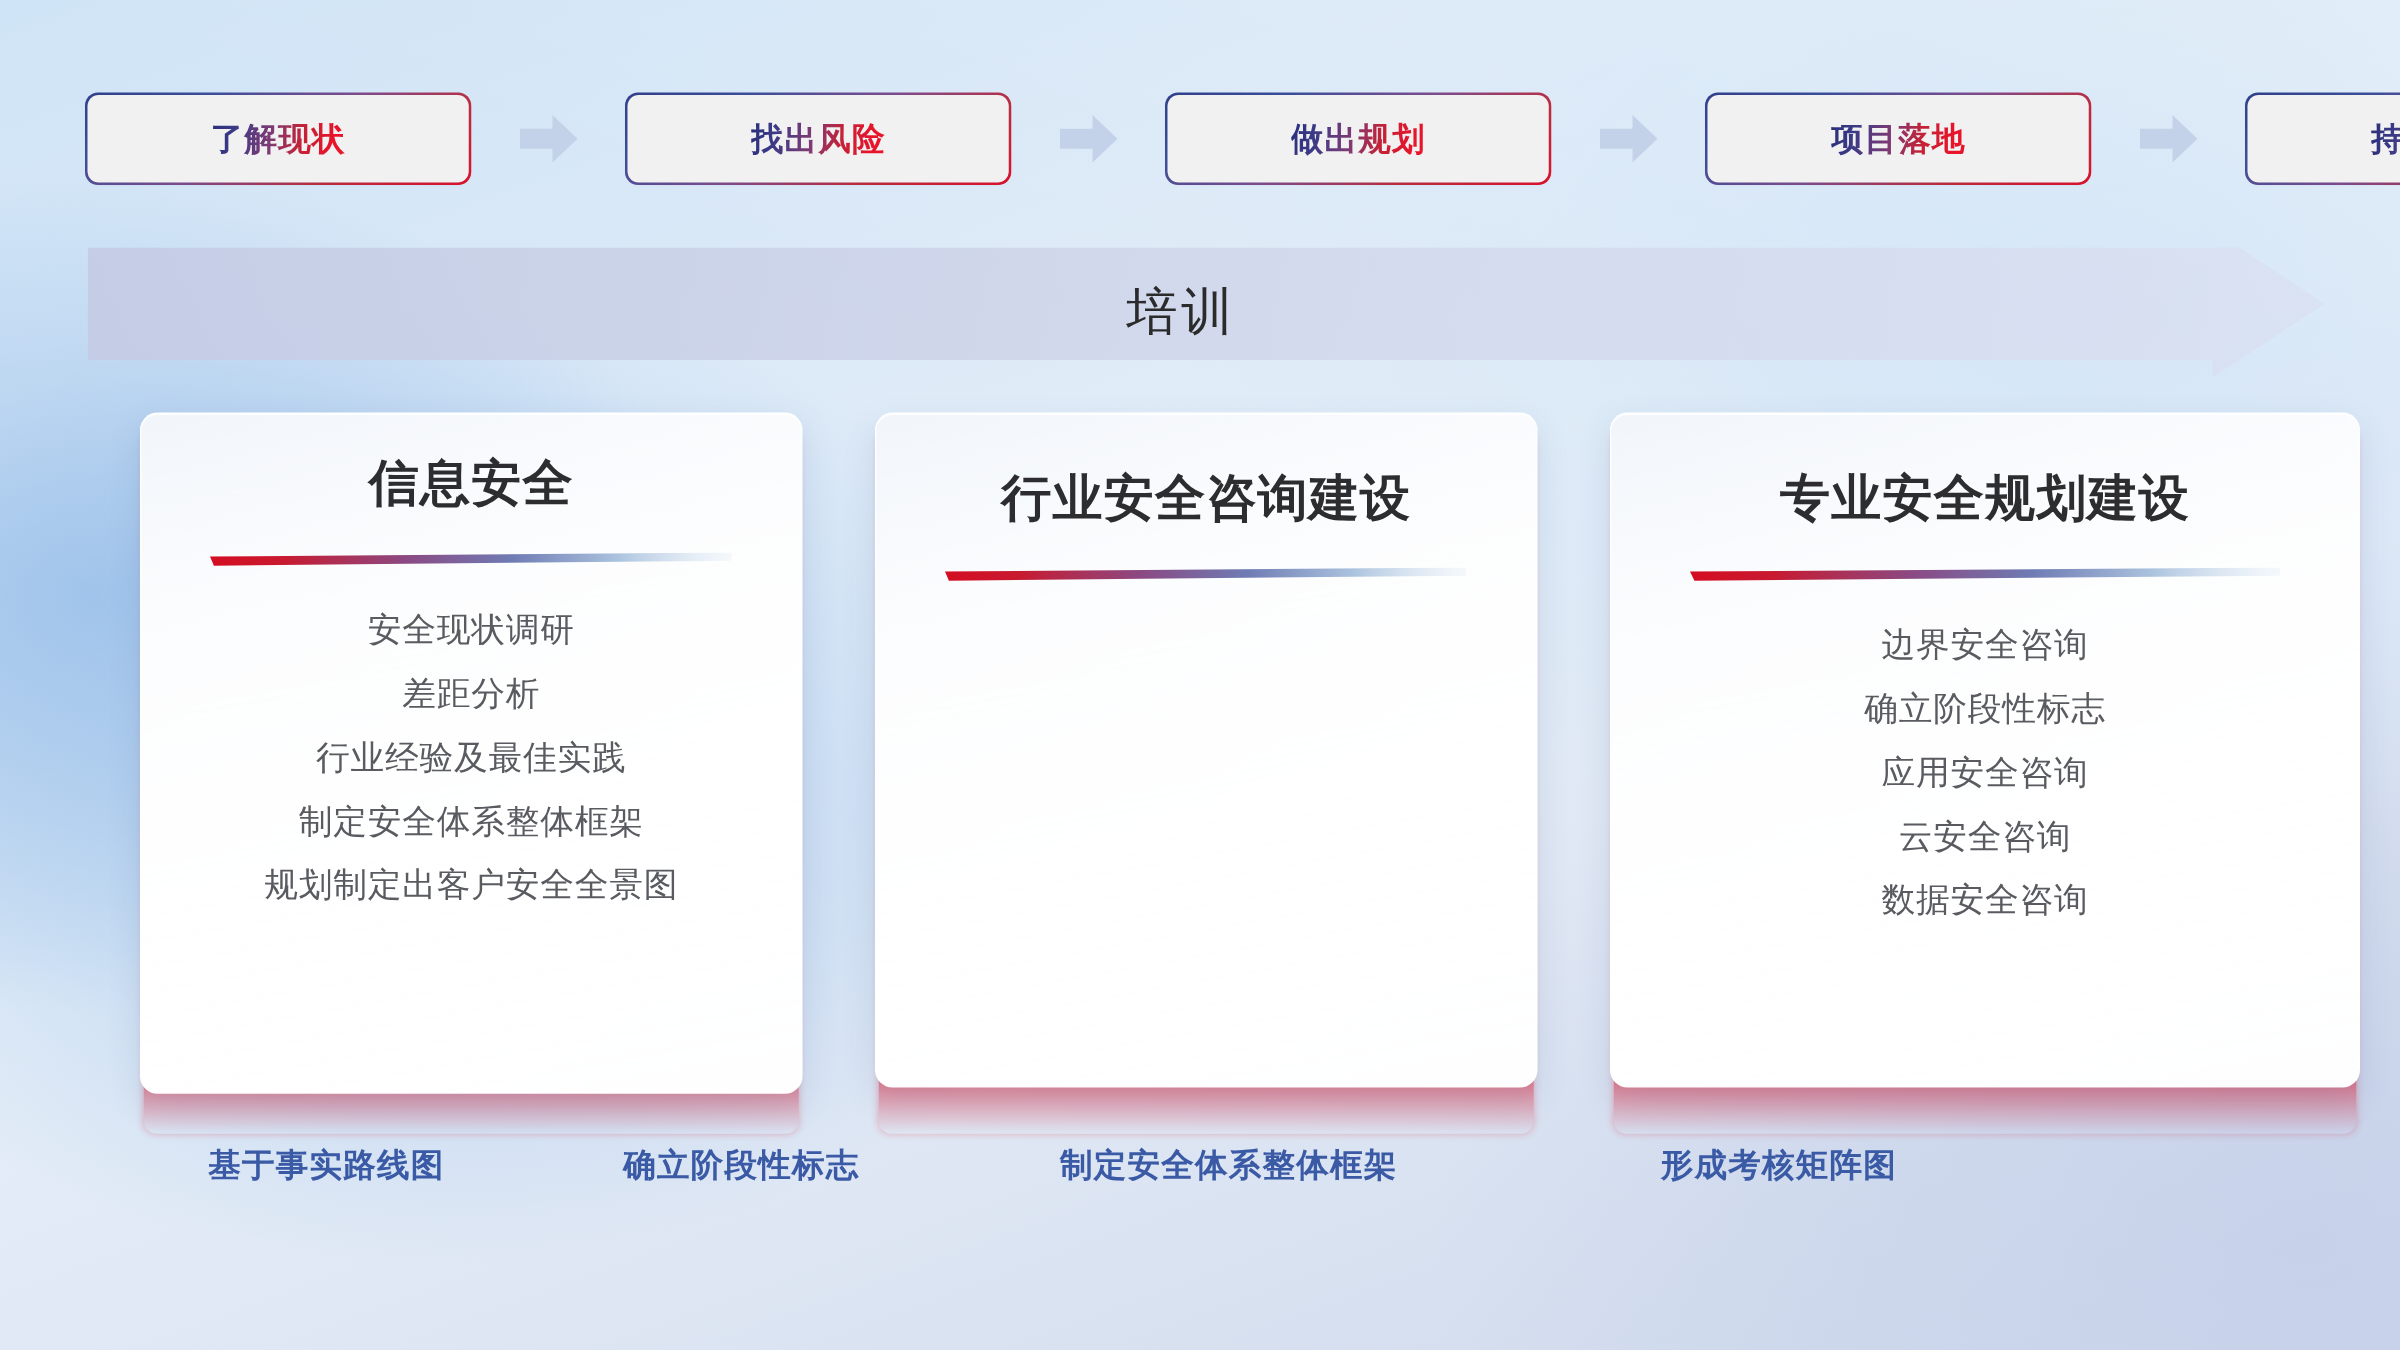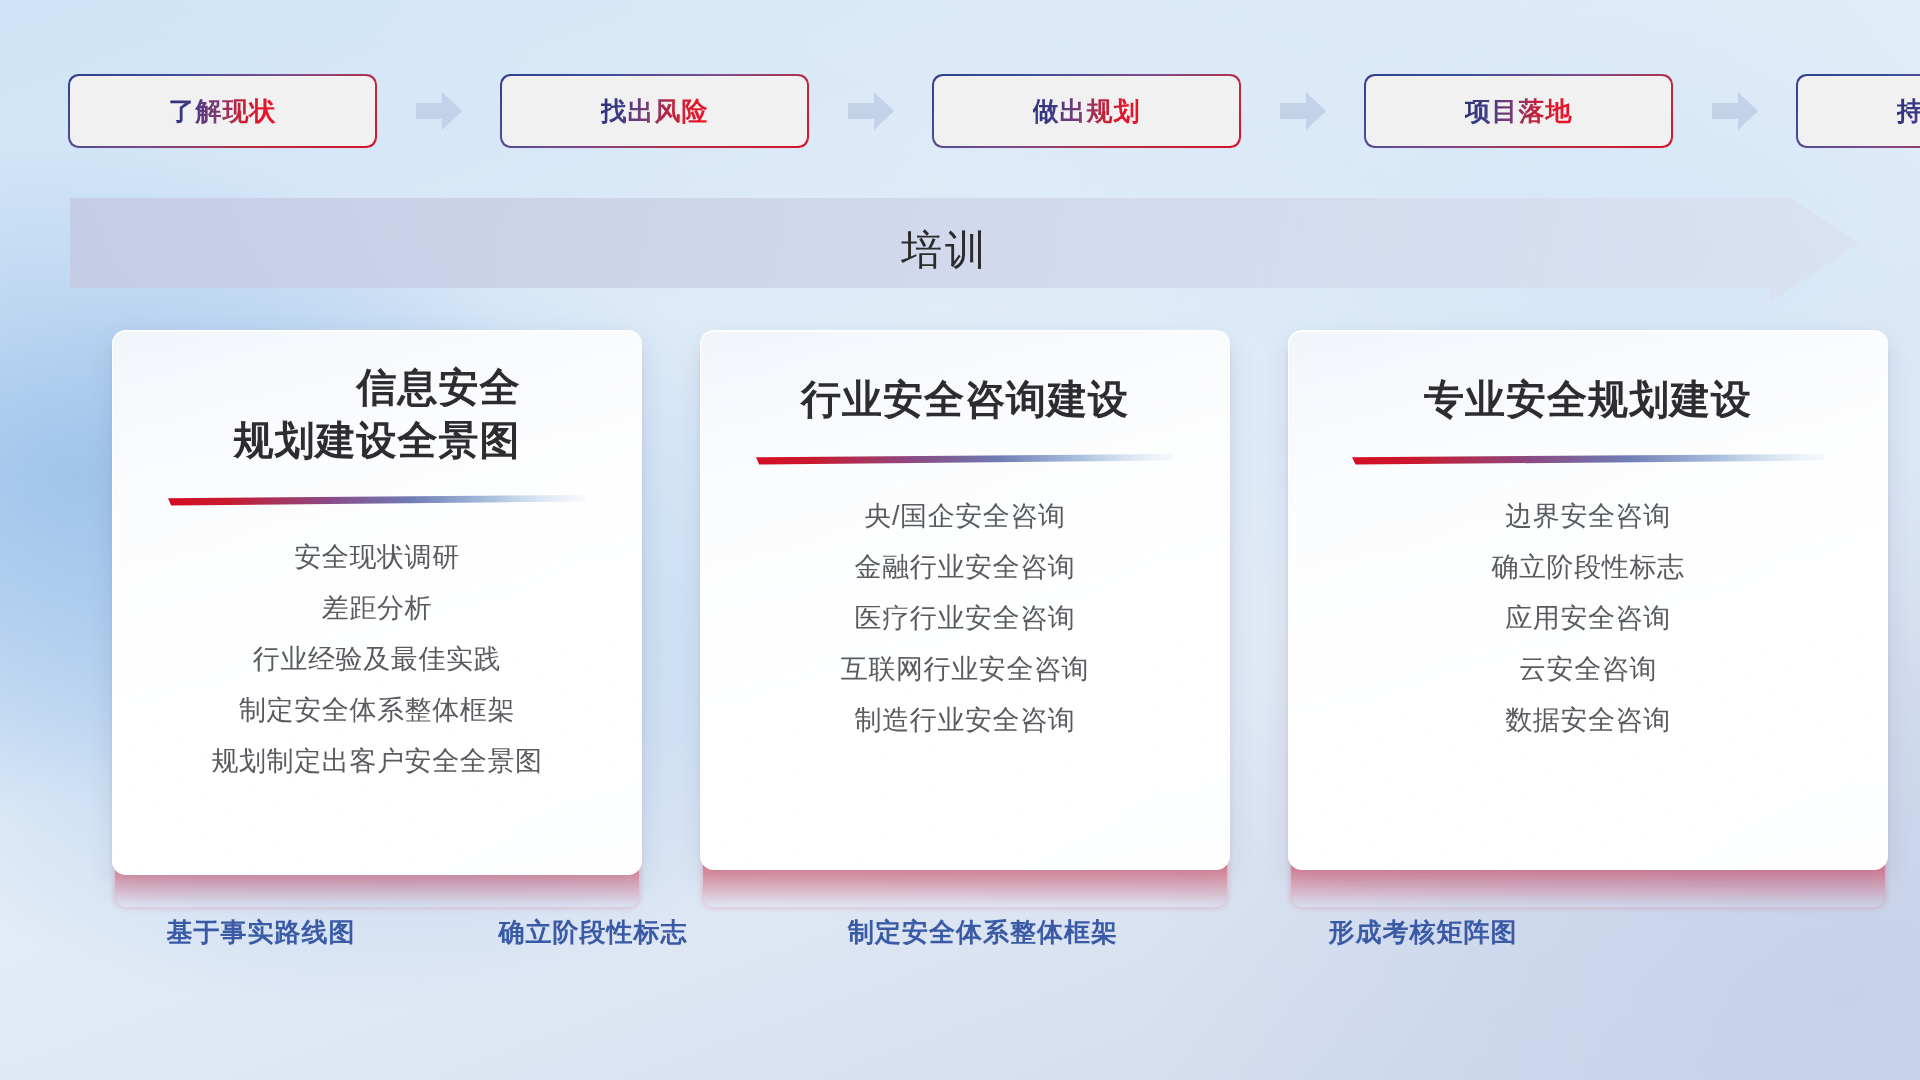--- a/index.html
+++ b/index.html
@@ -143,21 +143,21 @@
     box-shadow: 0 10px 26px rgba(60,88,140,0.13), 0 1px 0 rgba(255,255,255,0.9) inset;
     display: flex;
     flex-direction: column;
     align-items: center;
     overflow: hidden;
   }
   .card.tall { height: 545px; }
 
   .card-title {
     margin-top: 42px;
-    text-align: right;
+    text-align: left;
     font-size: 40px;
     font-weight: 700;
     color: #2d2d2f;
     line-height: 1.32;
     letter-spacing: 1px;
     padding: 0 22px;
   }
   .card-title.two-line { margin-top: 30px; }
 
   .divider {
@@ -261,21 +261,20 @@
     <div class="band-title">培训</div>
   </div>
 
   <div class="cards">
 
     <div class="card-slot s1">
       <div class="card-accent"></div>
       <div class="card tall">
         <div class="card-title two-line">
           <div>信息安全</div>
-          <div>规划建设全景图</div>
         </div>
         <div class="divider">
           <svg viewBox="0 0 400 11" preserveAspectRatio="none">
             <defs>
               <linearGradient id="dg1" x1="0" y1="0" x2="1" y2="0">
                 <stop offset="0%" stop-color="#d40d22"></stop>
                 <stop offset="14%" stop-color="#c81a30"></stop>
                 <stop offset="38%" stop-color="#8a4a84"></stop>
                 <stop offset="58%" stop-color="#6f7cb4"></stop>
                 <stop offset="78%" stop-color="#aac2de"></stop>
@@ -309,27 +308,20 @@
                 <stop offset="14%" stop-color="#c81a30"></stop>
                 <stop offset="38%" stop-color="#8a4a84"></stop>
                 <stop offset="58%" stop-color="#6f7cb4"></stop>
                 <stop offset="78%" stop-color="#aac2de"></stop>
                 <stop offset="100%" stop-color="#dce8f4" stop-opacity="0.25"></stop>
               </linearGradient>
             </defs>
             <path d="M0 3.2 L400 0 L400 6.5 L3 10.6 Z" fill="url(#dg2)"></path>
           </svg>
         </div>
-        <ul class="card-list">
-          <li>央/国企安全咨询</li>
-          <li>金融行业安全咨询</li>
-          <li>医疗行业安全咨询</li>
-          <li>互联网行业安全咨询</li>
-          <li>制造行业安全咨询</li>
-        </ul>
       </div>
     </div>
 
     <div class="card-slot s3">
       <div class="card-accent"></div>
       <div class="card">
         <div class="card-title">
           <div>专业安全规划建设</div>
         </div>
         <div class="divider">

